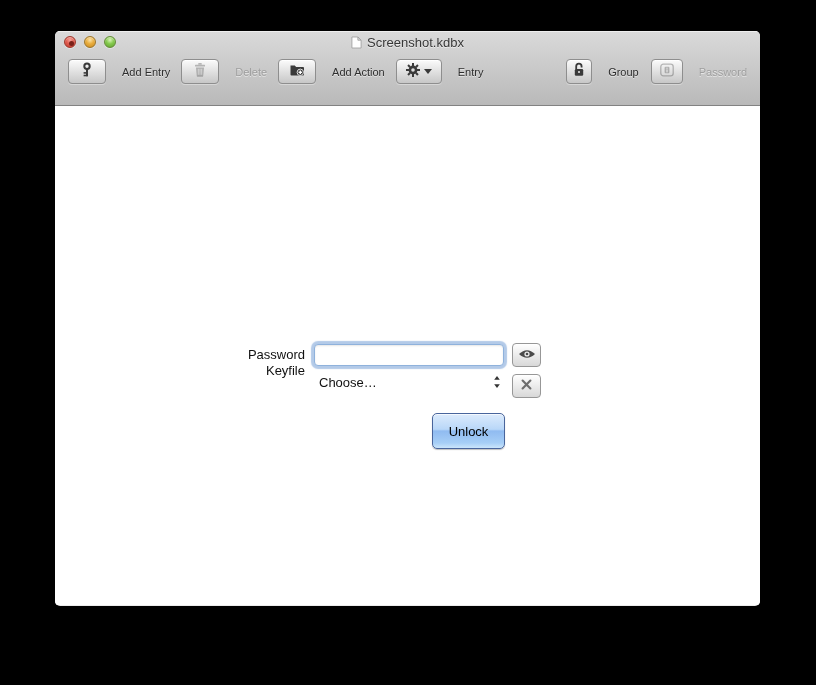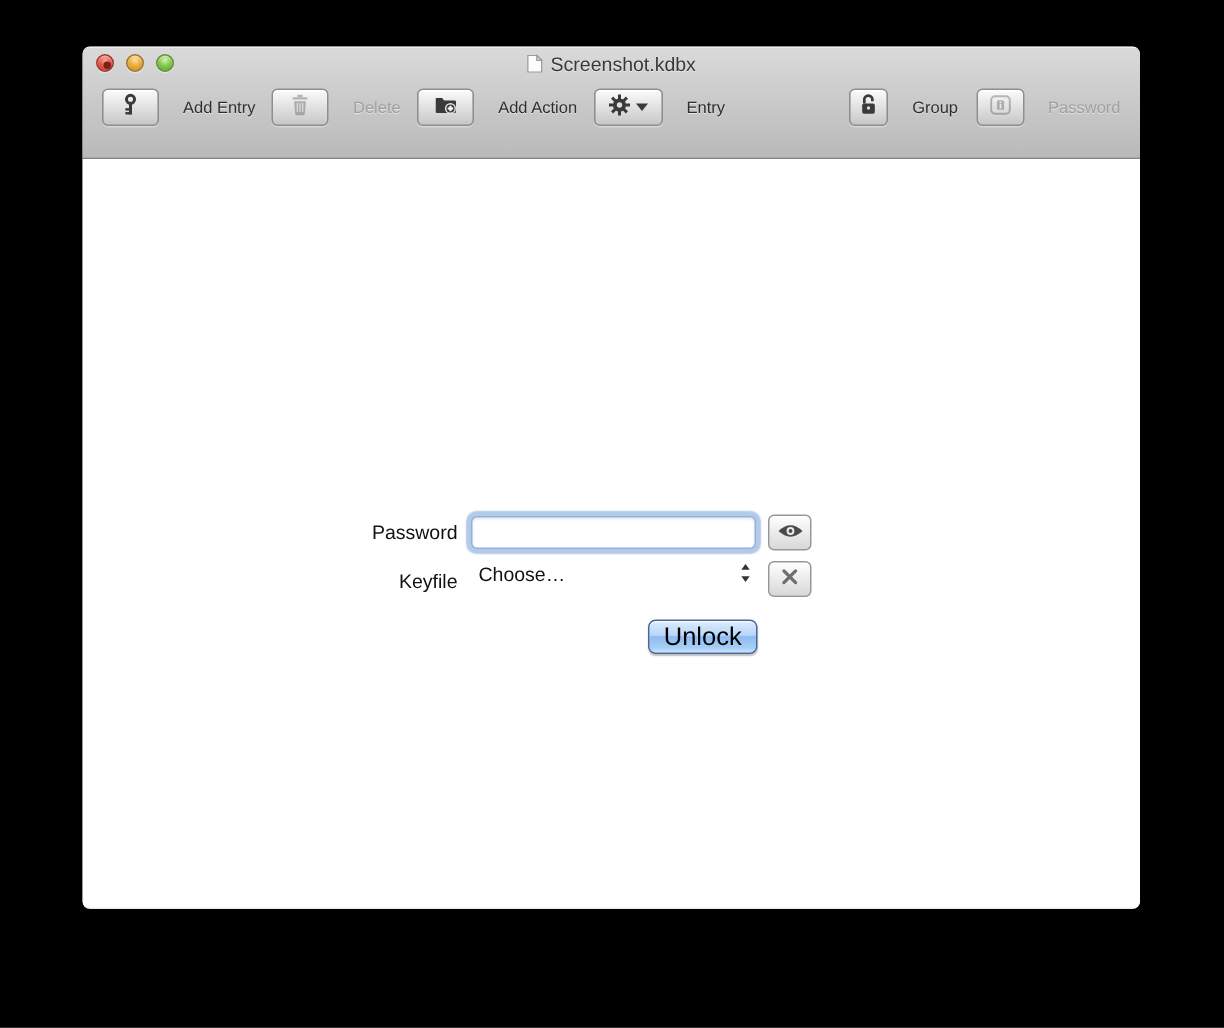--- a/index.html
+++ b/index.html
@@ -53,21 +53,21 @@
   .tb-label { font-size:11px; color:#2e2e2e; text-shadow:0 1px 0 rgba(255,255,255,.55); white-space:nowrap; }
   .tb-item.is-disabled .tb-btn svg { opacity:.32; }
   .tb-item.is-disabled .tb-label { color:#9f9f9f;text-align:center; }
   .caret { width:0; height:0; border-left:4px solid transparent; border-right:4px solid transparent; border-top:5px solid #3a3a3a; }
 
   
   .content { position:relative; height:499px; background:#ffffff;padding-left:16px; }
   .form-label { position:absolute; left:130px; width:120px; height:22px; line-height:22px;
                 text-align:right; font-size:13px; color:#111; }
   .form-label.pw { top:238px; }
-  .form-label.kf { top:271px; }
+  .form-label.kf { top:254px; }
 
   .pw-field {
     position:absolute; left:259px; top:238px; width:190px; height:22px;
     border:1px solid #8fb2dc; border-radius:4px; background:#fff;
     box-shadow:0 0 1px 3px rgba(116,159,214,.55), inset 0 1px 2px rgba(0,0,0,.10);
     outline:none; font-size:13px; padding:0 6px; font-family:inherit;
   }
 
   .sq-btn {
     position:absolute; width:29px; height:24px; border-radius:4px;
@@ -79,25 +79,25 @@
   .sq-btn.clear { left:457px; top:268px; }
 
   .popup {
     position:absolute; left:259px; top:269px; width:190px; height:22px;
     display:flex; align-items:flex-start; justify-content:space-between;
     font-size:13px; color:#111; cursor:default; padding-left:5px;
   }
   .stepper { display:inline-flex; margin-right:3px; }
 
   .unlock-btn {
-    position:absolute; left:377px; top:307px; width:73px; height:23px;
+    position:absolute; left:377px; top:307px; width:73px; height:36px;
     border:1px solid #49659c; border-radius:5px;
     background:linear-gradient(to bottom, #dcebfc 0%, #b9d7f8 45%, #90bbf1 50%, #a6cef6 85%, #cbe5fb 100%);
     box-shadow:inset 0 1px 0 rgba(255,255,255,.7), 0 1px 1px rgba(0,0,0,.25);
-    font-size:17px; color:#000; font-family:inherit; cursor:default;
+    font-size:13px; color:#000; font-family:inherit; cursor:default;
   }
 </style>
 </head>
 <body>
 
 <div class="stage">
   <div class="window">
 
     <div class="header">
       <div class="titlebar">

